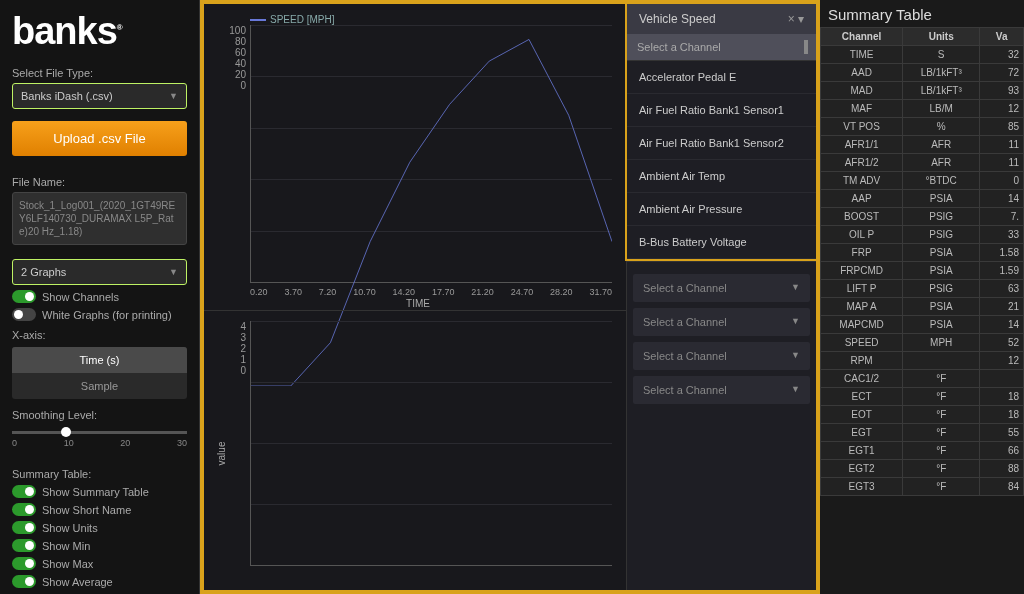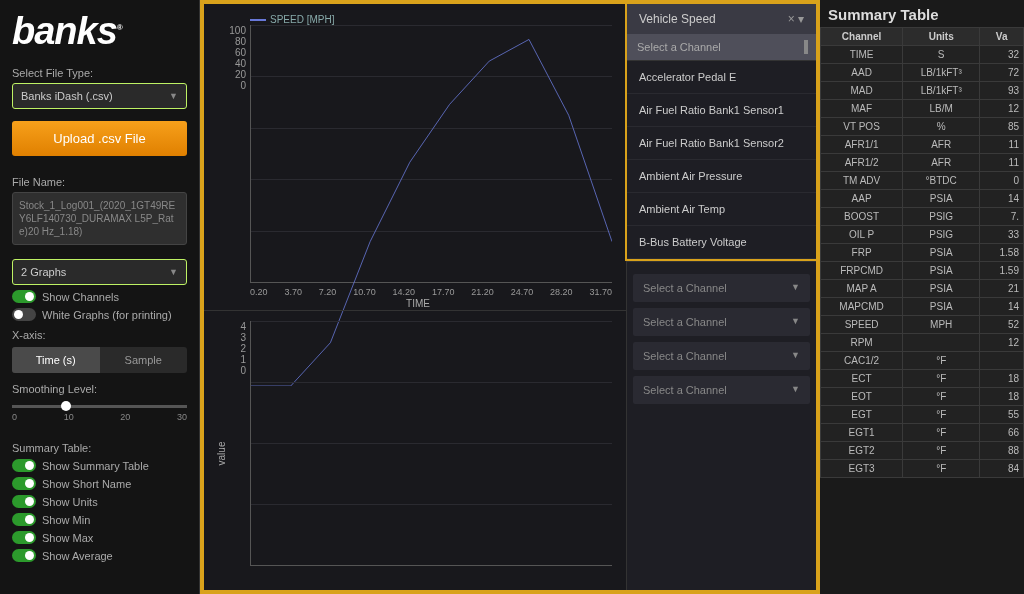--- a/index.html
+++ b/index.html
@@ -21,21 +21,20 @@
     border-right: 1px solid #333;
     flex-shrink: 0;
   }
   .logo {
     font-family: Impact, Charcoal, sans-serif;
     font-size: 38px;
     font-weight: bold;
     color: #fff;
     letter-spacing: -1px;
     margin-bottom: 14px;
-    font-style: italic;
   }
   .logo-sub { font-size: 8px; vertical-align: super; }
   .label { font-size: 11px; color: #aaa; margin: 8px 0 4px; display: block; }
   .select {
     background: #2a2a2a;
     color: #ccc;
     border: 1px solid #bef264;
     padding: 6px 8px;
     width: 100%;
     border-radius: 3px;
@@ -68,20 +67,21 @@
     border-radius: 3px;
     line-height: 1.3;
     word-break: break-all;
   }
   .seg {
     display: flex;
     margin: 6px 0 10px;
     background: #2a2a2a;
     border-radius: 3px;
     overflow: hidden;
+    flex-direction: column;
   }
   .seg div {
     flex: 1;
     text-align: center;
     padding: 7px 0;
     font-size: 11px;
     cursor: pointer;
   }
   .seg div.active { background: #4a4a4a; color: #fff; }
   .seg div:not(.active) { color: #999; }
@@ -274,21 +274,21 @@
 
   
   .summary {
     width: 204px;
     background: #1a1a1a;
     flex-shrink: 0;
     overflow: hidden;
   }
   .summary h2 {
     font-size: 15px;
-    font-weight: bold;
+    font-weight: normal;
     color: #ddd;
     padding: 6px 8px 4px;
   }
   table {
     border-collapse: collapse;
     width: 100%;
     font-size: 10px;
   }
   th, td {
     border: 1px solid #3a3a3a;
@@ -445,22 +445,22 @@
   <div class="channel-panel">
     <div class="channel-dropdown">
       <div class="ch-header">
         <span>Vehicle Speed</span>
         <span class="ch-close">× ▾</span>
       </div>
       <div class="ch-search">Select a Channel</div>
       <div class="ch-item">Accelerator Pedal E</div>
       <div class="ch-item">Air Fuel Ratio Bank1 Sensor1</div>
       <div class="ch-item">Air Fuel Ratio Bank1 Sensor2</div>
+      <div class="ch-item">Ambient Air Temp</div>
       <div class="ch-item">Ambient Air Pressure</div>
-      <div class="ch-item">Ambient Air Temp</div>
       <div class="ch-item">B-Bus Battery Voltage</div>
     </div>
     <div class="panel-bottom">
       <div class="ch-select-row">
           <span>Select a Channel</span>
           <span class="chev">▼</span>
         </div>
       <div class="ch-select-row">
           <span>Select a Channel</span>
           <span class="chev">▼</span>
@@ -547,20 +547,25 @@
           <td>FRP</td>
           <td>PSIA</td>
           <td class="val">1.58</td>
         </tr>
         <tr>
           <td>FRPCMD</td>
           <td>PSIA</td>
           <td class="val">1.59</td>
         </tr>
         <tr>
+          <td>LIFT P</td>
+          <td>PSIG</td>
+          <td class="val">63</td>
+        </tr>
+        <tr>
           <td>MAP A</td>
           <td>PSIA</td>
           <td class="val">21</td>
         </tr>
         <tr>
           <td>MAPCMD</td>
           <td>PSIA</td>
           <td class="val">14</td>
         </tr>
         <tr>

